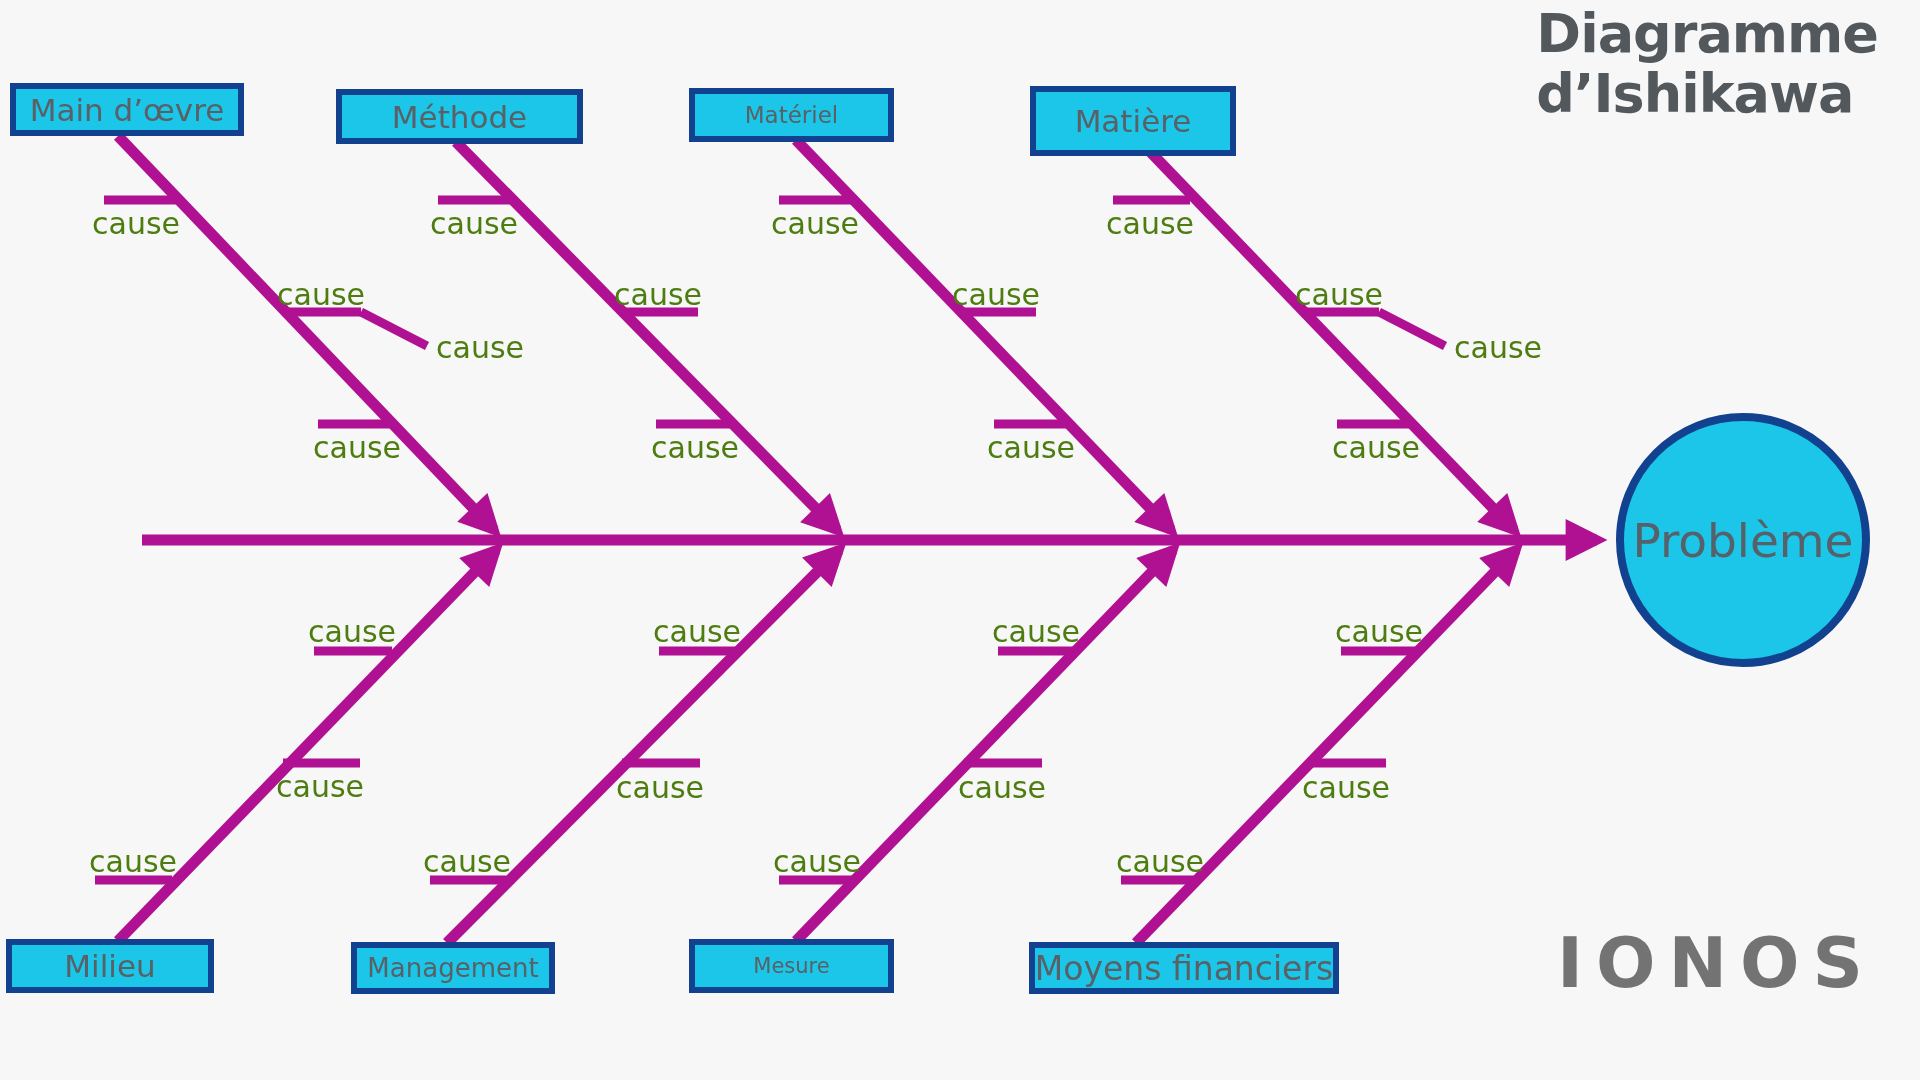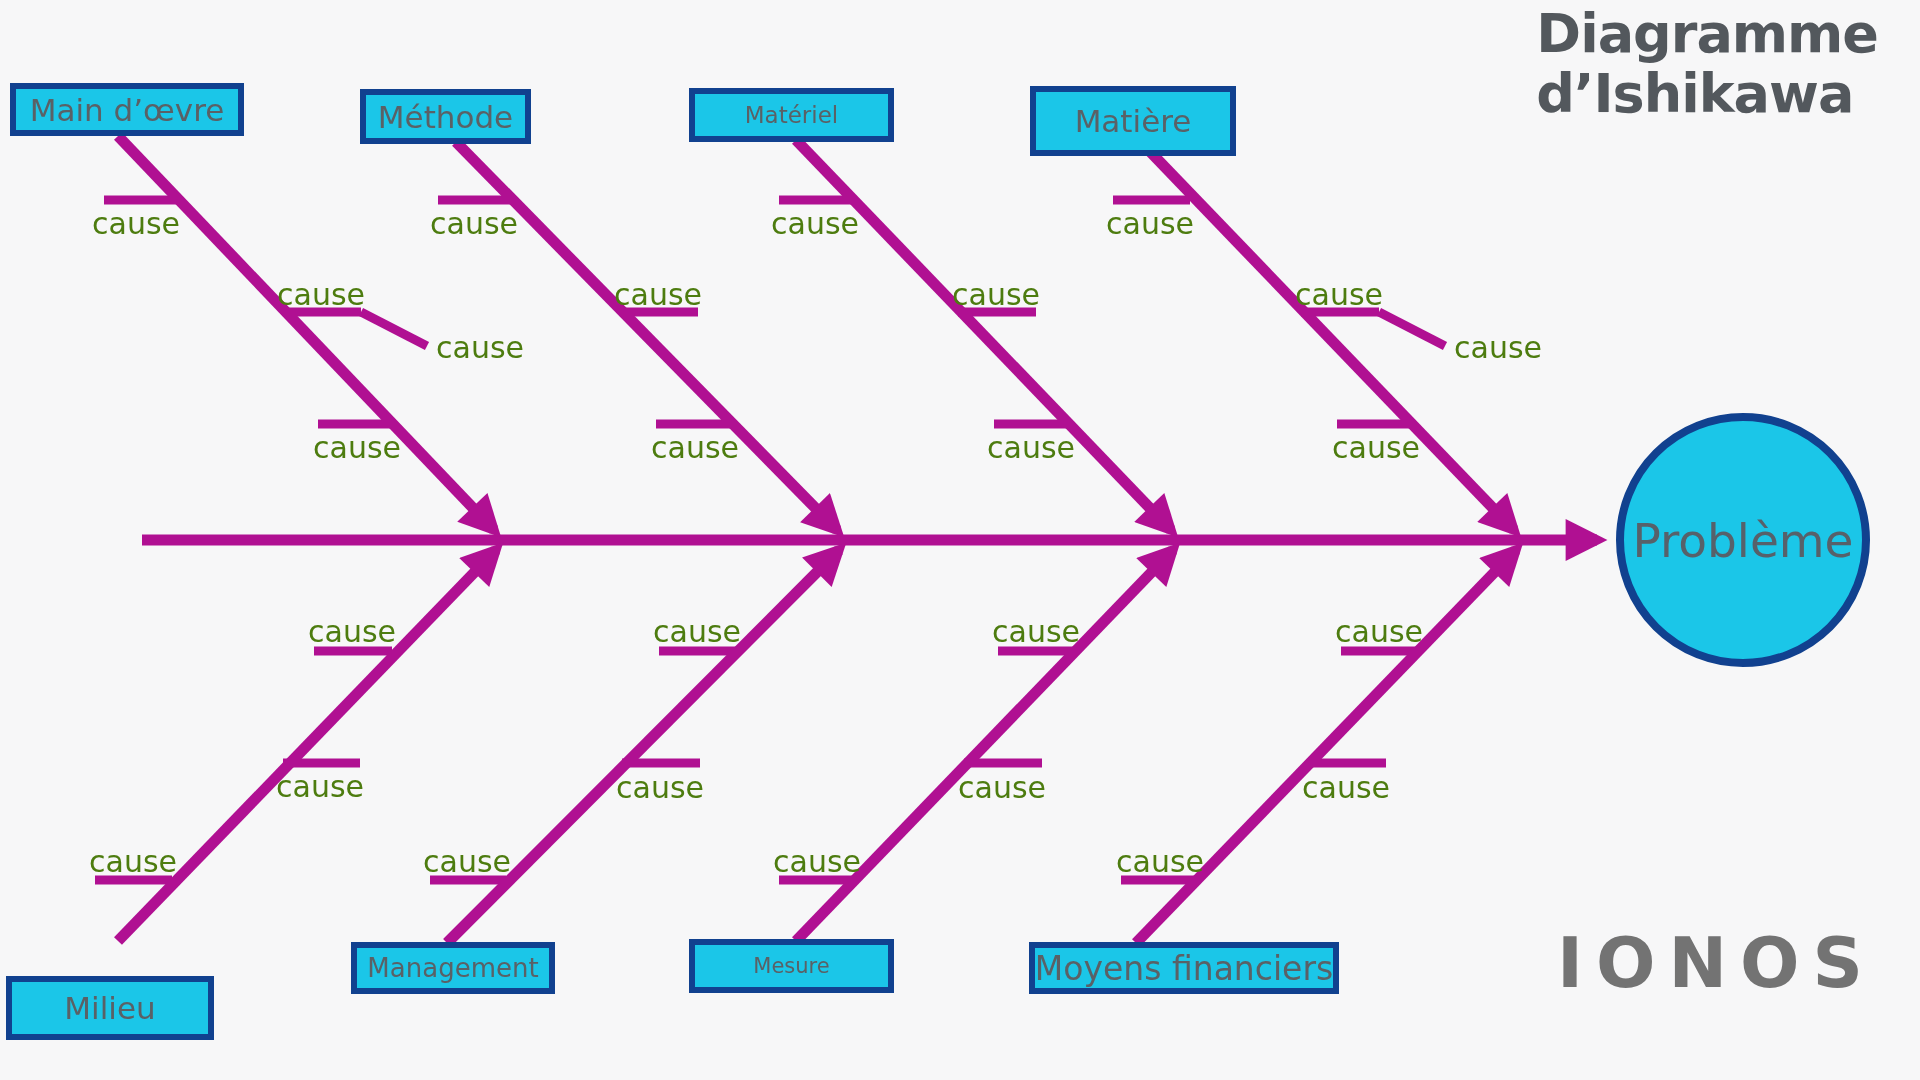--- a/index.html
+++ b/index.html
@@ -95,30 +95,30 @@
       <line x1="1341" y1="651" x2="1419" y2="651" stroke-width="9"></line>
       <line x1="1308" y1="763" x2="1386" y2="763" stroke-width="9"></line>
       <line x1="1121" y1="880" x2="1198" y2="880" stroke-width="9"></line>
     </g>
   </svg>
 
   <div id="dyn">
       <div class="cat-box" style="left: 10px; top: 83px; width: 234px; height: 53px; font-size: 31px;">
         <span>Main d’œvre</span>
       </div>
-      <div class="cat-box" style="left: 360px; top: 89px; width: 171px; height: 55px; font-size: 31px;">
+      <div class="cat-box" style="left: 336px; top: 89px; width: 247px; height: 55px; font-size: 31px;">
         <span>Méthode</span>
       </div>
       <div class="cat-box" style="left: 689px; top: 88px; width: 205px; height: 54px; font-size: 23px;">
         <span>Matériel</span>
       </div>
       <div class="cat-box" style="left: 1030px; top: 86px; width: 206px; height: 70px; font-size: 31px;">
         <span>Matière</span>
       </div>
-      <div class="cat-box" style="left: 6px; top: 976px; width: 208px; height: 64px; font-size: 31px;">
+      <div class="cat-box" style="left: 6px; top: 939px; width: 208px; height: 54px; font-size: 31px;">
         <span>Milieu</span>
       </div>
       <div class="cat-box" style="left: 351px; top: 942px; width: 204px; height: 52px; font-size: 26px;">
         <span>Management</span>
       </div>
       <div class="cat-box" style="left: 689px; top: 939px; width: 205px; height: 54px; font-size: 21px;">
         <span>Mesure</span>
       </div>
       <div class="cat-box" style="left: 1029px; top: 942px; width: 310px; height: 52px; font-size: 33px;">
         <span>Moyens financiers</span>

